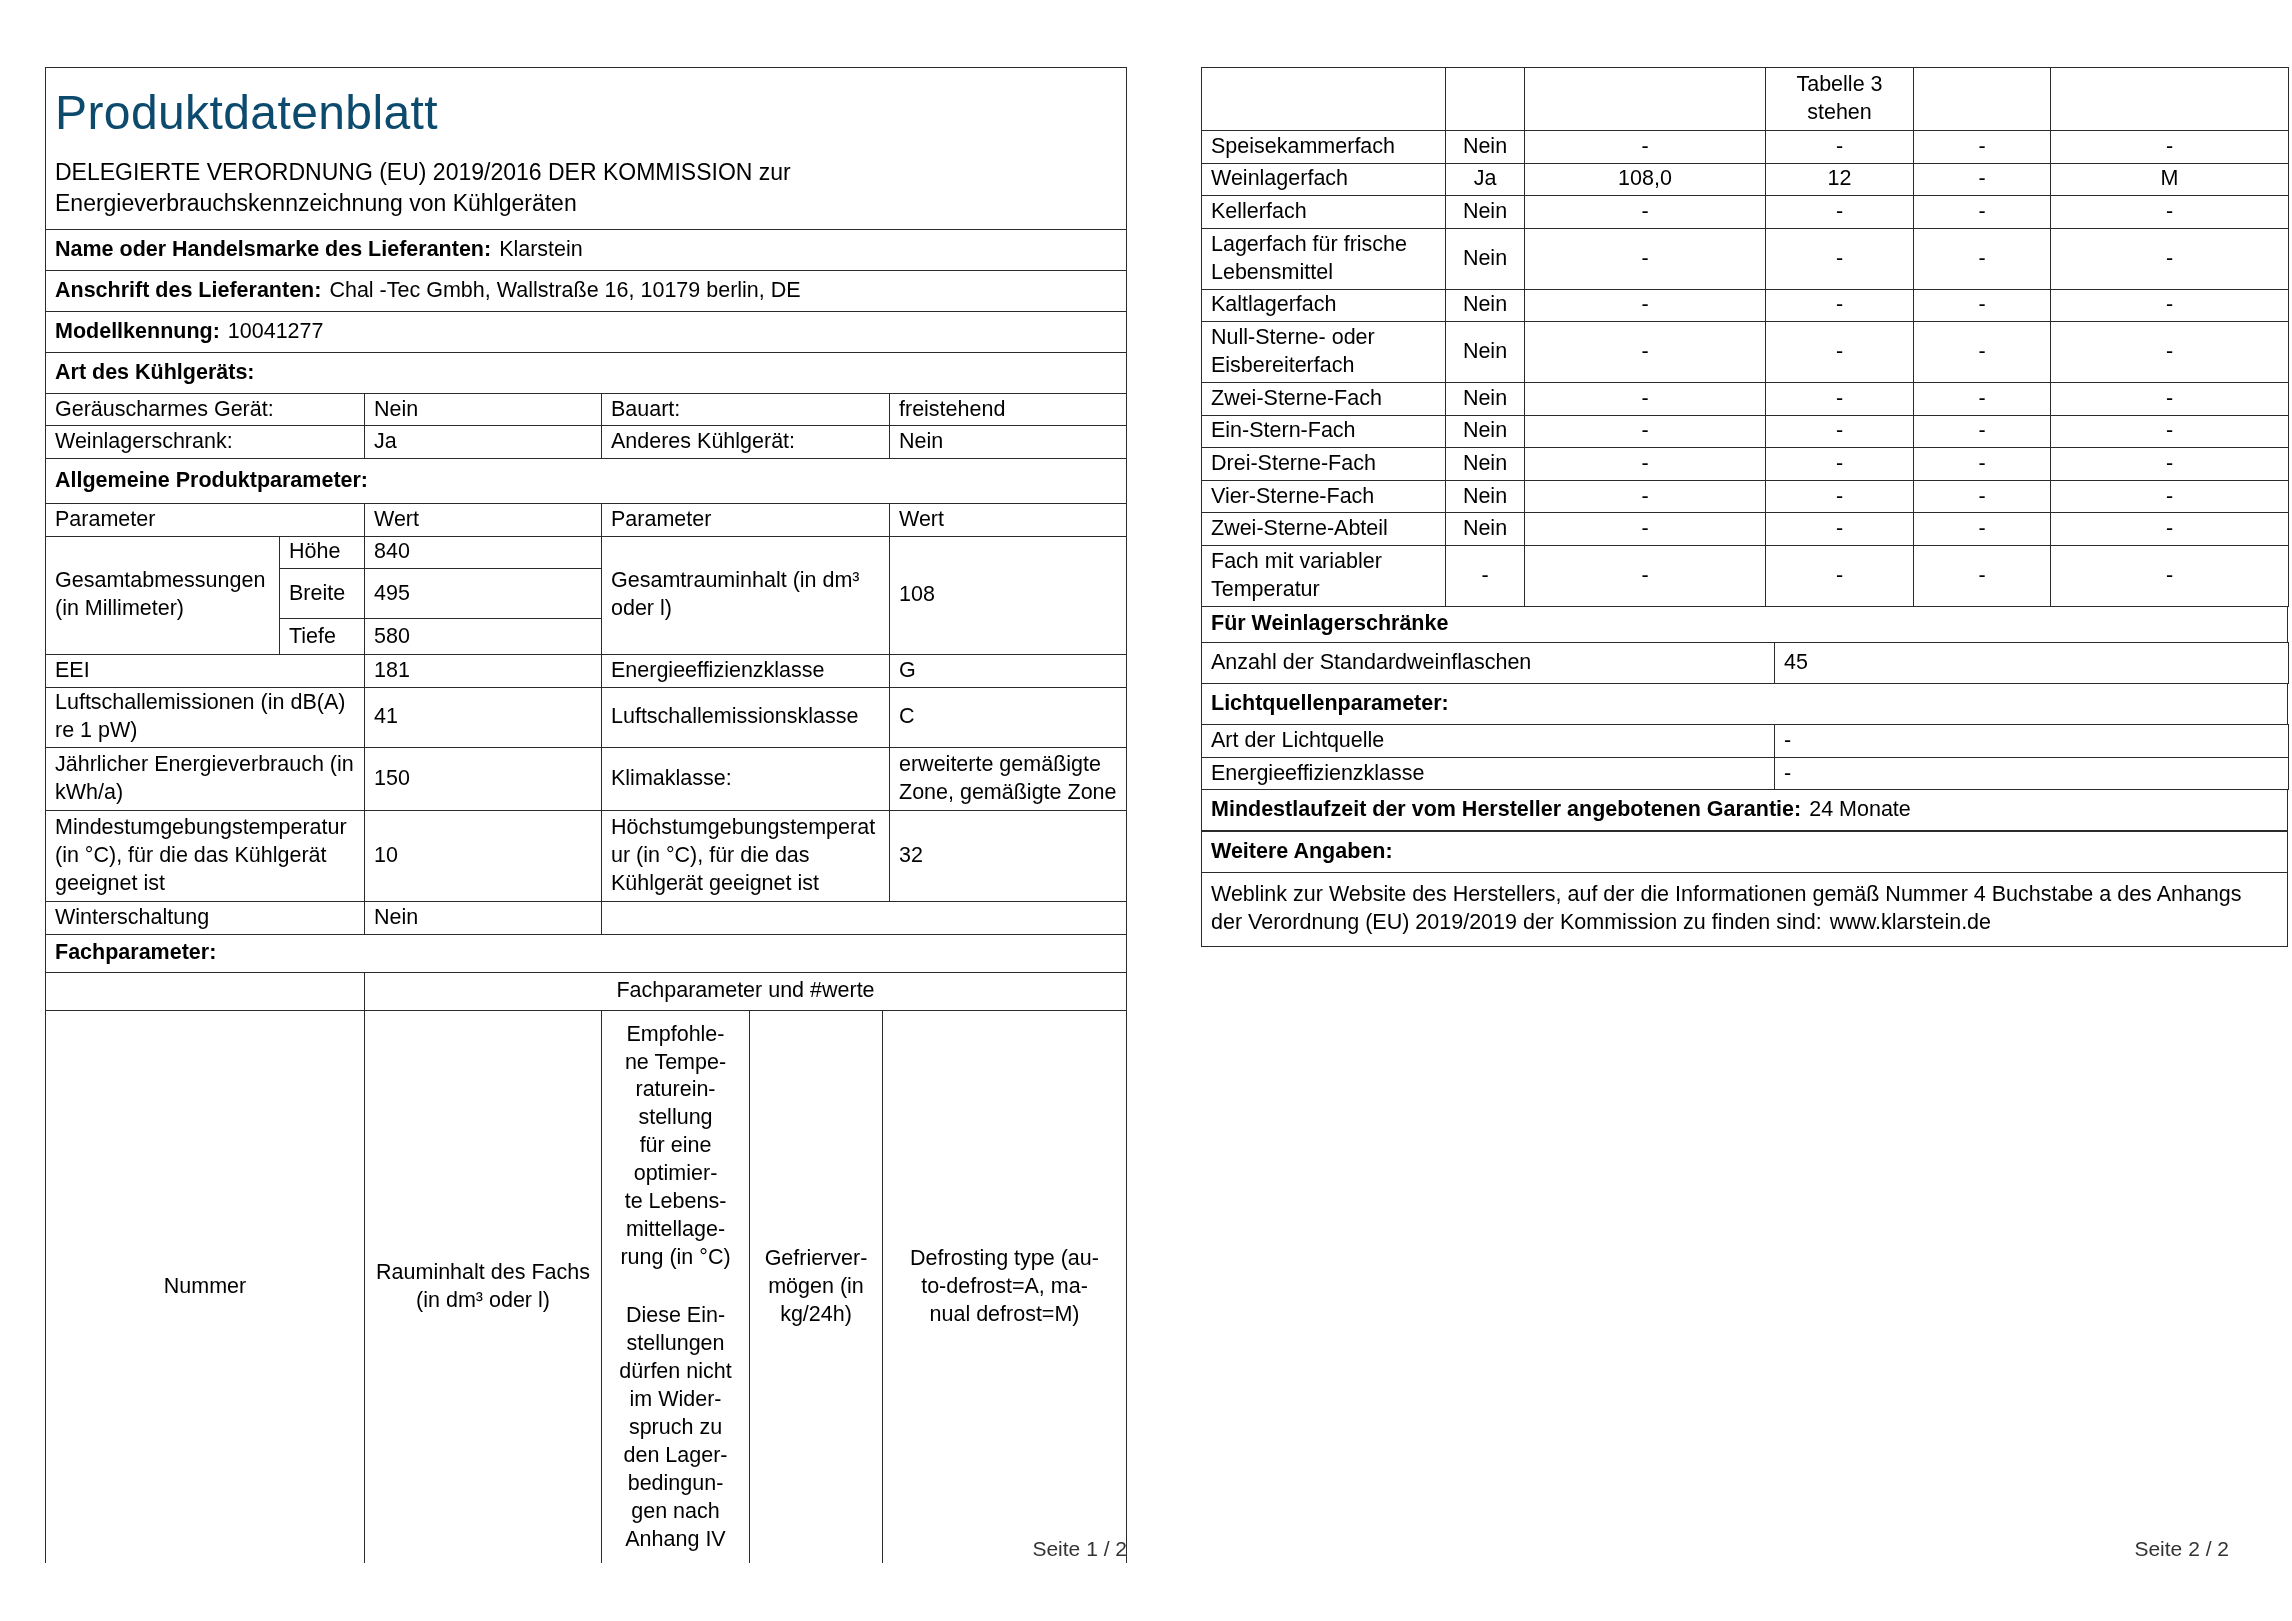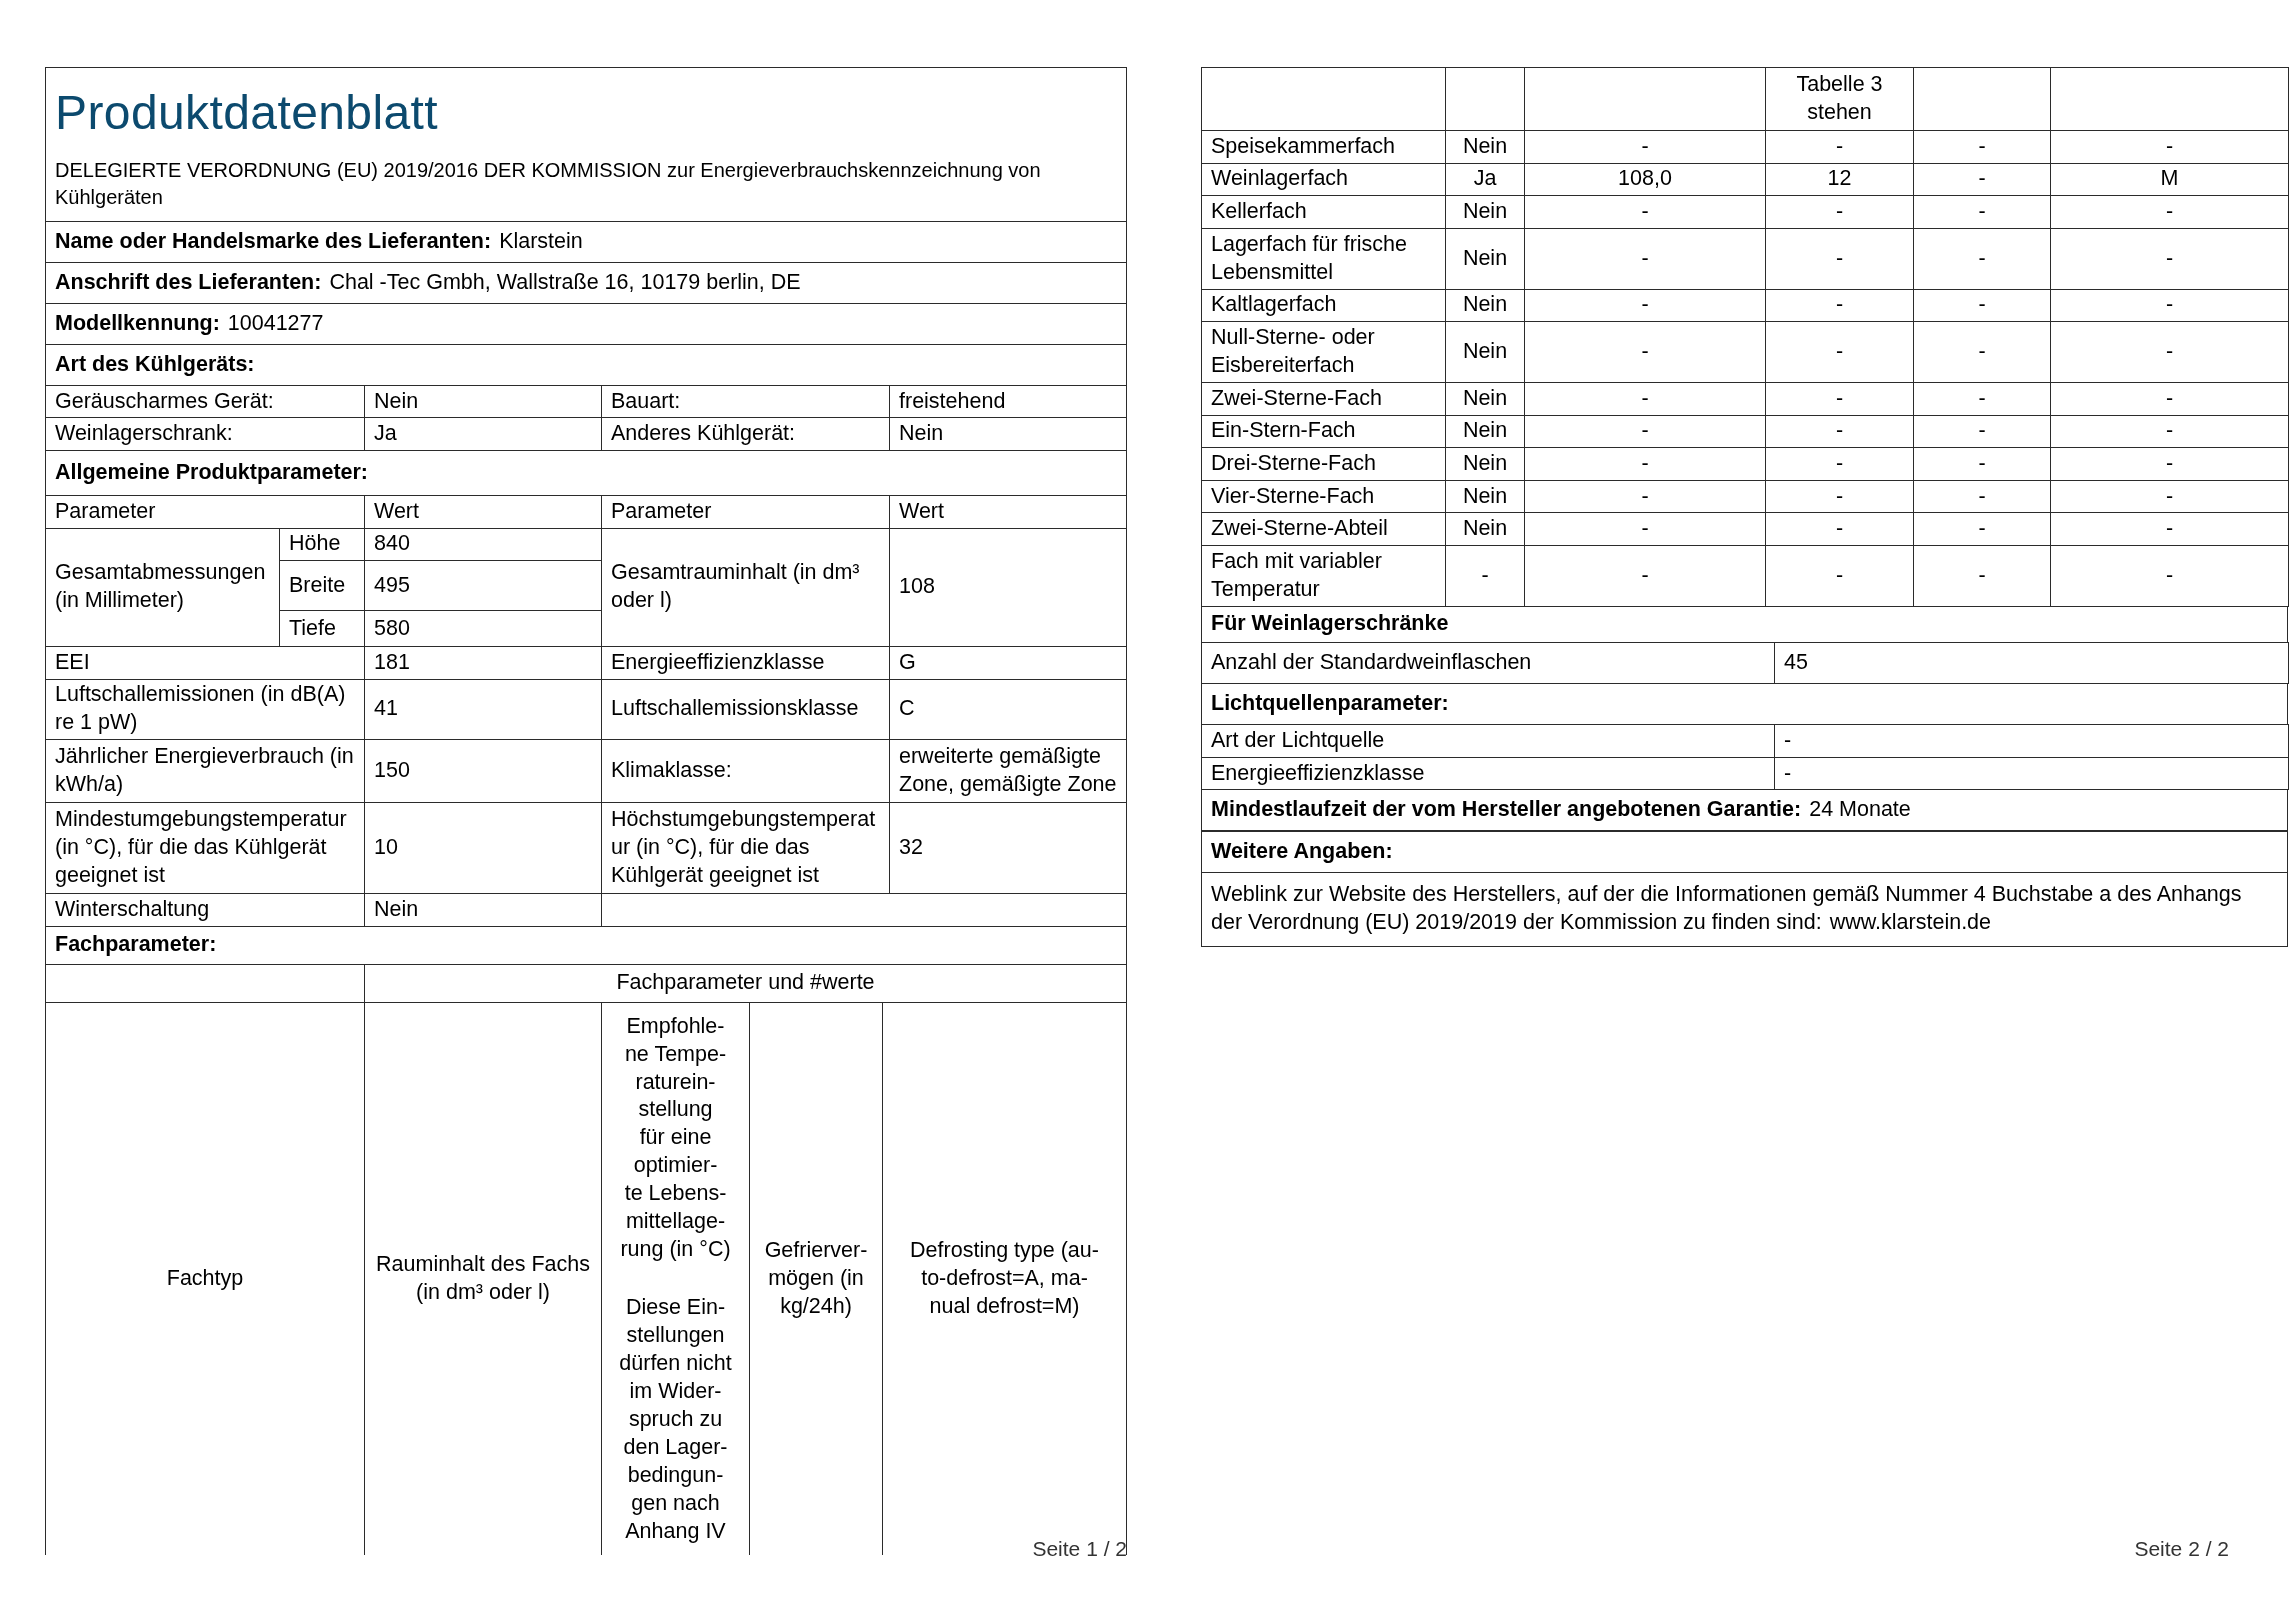--- a/index.html
+++ b/index.html
@@ -46,21 +46,21 @@
   .h102 td { height:91px; }
 
   
   .title-cell { padding:14.3px 9px 10.7px 9px; }
   h1 {
     font-size:48px;
     font-weight:normal;
     color:#0c4a6e;
     letter-spacing:0.4px;
   }
-  .reg { margin-top:12.5px; font-size:20px; line-height:1.32; max-width:1008px; }
+  .reg { margin-top:12.5px; font-size:23px; line-height:1.32; max-width:1008px; }
 
   
   .tall td { height:553px; border-bottom:none; }
   .temp2 { margin-top:30px; }
 
   
   .h70p td { height:63px; }
 
   .footer {
     position:absolute;
@@ -213,21 +213,21 @@
         <col style="width:148px">
         <col style="width:133px">
         <col style="width:244px">
       </colgroup>
     <tbody>
         <tr class="h42">
       <td></td>
       <td colspan="4" class="center">Fachparameter und #werte</td>
     </tr>
     <tr class="tall">
-      <td class="center">Fachtyp</td>
+      <td class="center">Nummer</td>
       <td class="center">Rauminhalt des Fachs (in dm³ oder l)</td>
       <td class="center">
         <div class="pre">Empfohle-
 ne Tempe-
 raturein-
 stellung
 für eine
 optimier-
 te Lebens-
 mittellage-

